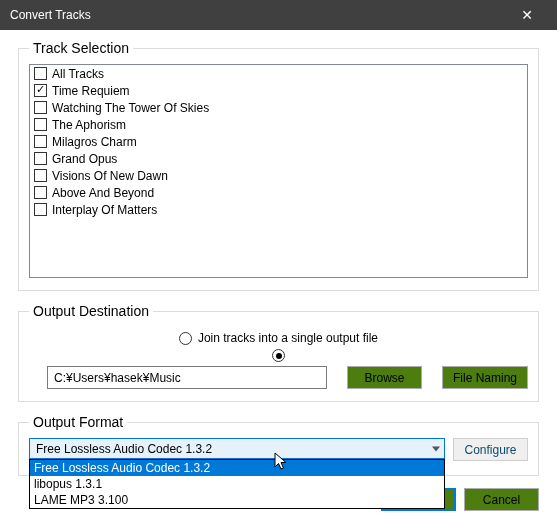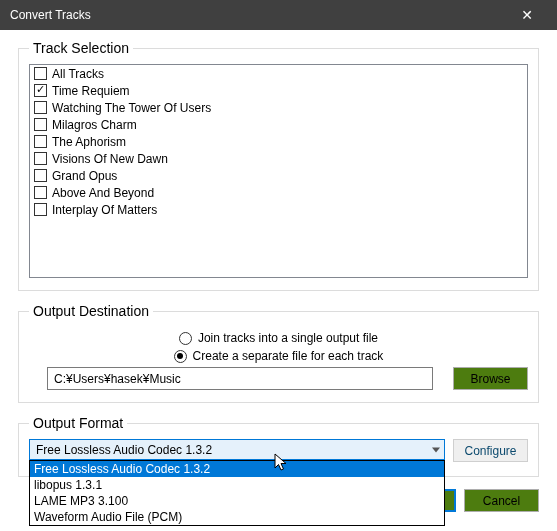--- a/index.html
+++ b/index.html
@@ -218,37 +218,37 @@
         <div class="track-row">
           <span class="chk"></span>
           <span>All Tracks</span>
         </div>
         <div class="track-row">
           <span class="chk checked"></span>
           <span>Time Requiem</span>
         </div>
         <div class="track-row">
           <span class="chk"></span>
-          <span>Watching The Tower Of Users</span>
+          <span>Watching The Tower Of Skies</span>
+        </div>
+        <div class="track-row">
+          <span class="chk"></span>
+          <span>The Aphorism</span>
         </div>
         <div class="track-row">
           <span class="chk"></span>
           <span>Milagros Charm</span>
         </div>
         <div class="track-row">
           <span class="chk"></span>
-          <span>The Aphorism</span>
+          <span>Grand Opus</span>
         </div>
         <div class="track-row">
           <span class="chk"></span>
           <span>Visions Of New Dawn</span>
-        </div>
-        <div class="track-row">
-          <span class="chk"></span>
-          <span>Grand Opus</span>
         </div>
         <div class="track-row">
           <span class="chk"></span>
           <span>Above And Beyond</span>
         </div>
         <div class="track-row">
           <span class="chk"></span>
           <span>Interplay Of Matters</span>
         </div>
       </div>
@@ -256,47 +256,46 @@
 
   <fieldset class="group">
     <legend>Output Destination</legend>
 
     <div class="radio-row">
       <span class="radio" id="radio-join"></span>
       <span>Join tracks into a single output file</span>
     </div>
     <div class="radio-row">
       <span class="radio checked" id="radio-sep"></span>
-      <span>Create a separate file for each track</span>
     </div>
 
     <div class="path-row">
       <div class="textfield">
         <span>C:¥Users¥hasek¥Music</span>
       </div>
       <div class="btn">Browse</div>
+      <div class="btn">File Naming</div>
     </div>
   </fieldset>
 
   <fieldset class="group" style="padding-bottom:14px;">
     <legend>Output Format</legend>
     <div class="format-row">
       <div class="combo-wrap">
         <div class="combo">
           <span>Free Lossless Audio Codec 1.3.2</span>
           <span class="arrow"></span>
           <svg class="cursor" viewBox="0 0 16 20">
             <path d="M1 1 L1 15 L4.5 11.5 L7 17 L9.5 16 L7 10.5 L12 10.5 Z" fill="#fff" stroke="#000" stroke-width="1"></path>
           </svg>
         </div>
         <div class="dropdown" id="format-dropdown">
             <div class="opt sel">Free Lossless Audio Codec 1.3.2</div>
             <div class="opt">libopus 1.3.1</div>
             <div class="opt">LAME MP3 3.100</div>
-            <div class="opt">Waveform Audio File (PCM)</div>
           </div>
       </div>
       <div class="btn disabled">Configure</div>
     </div>
   </fieldset>
 
   <div class="bottom-row">
     <div class="btn default">OK</div>
     <div class="btn">Cancel</div>
   </div>

